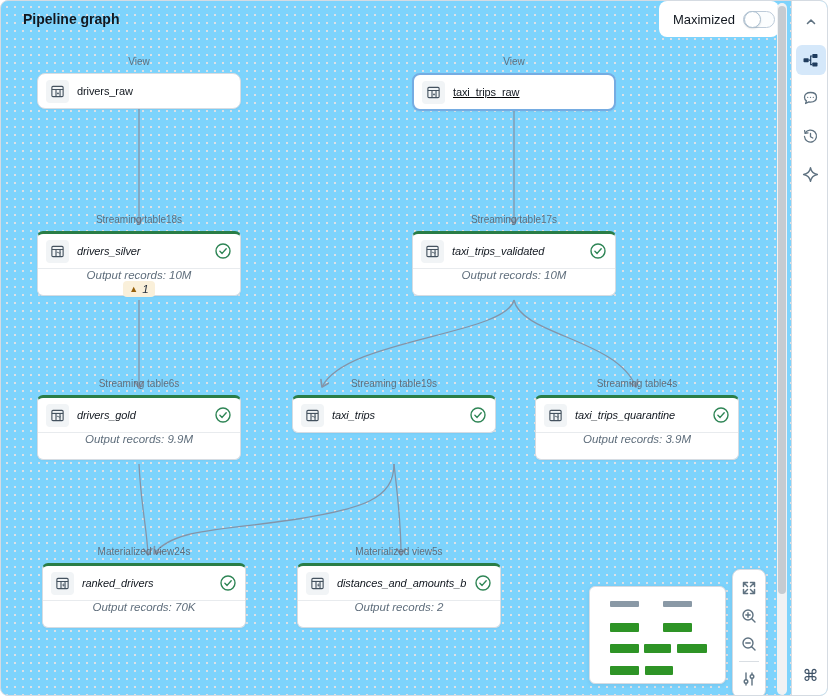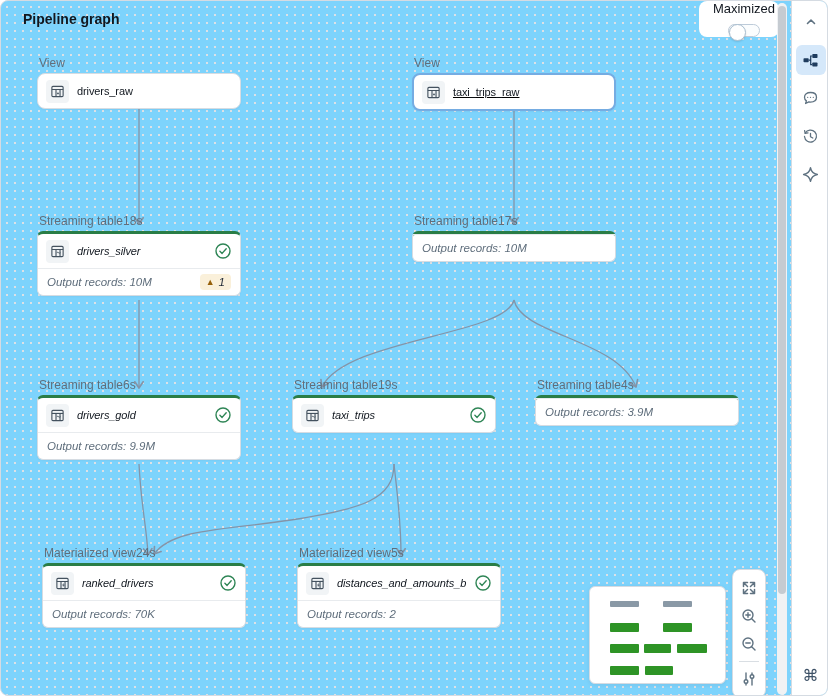--- a/index.html
+++ b/index.html
@@ -6,46 +6,46 @@
   html,body { background:#fff; font-family:"Liberation Sans","DejaVu Sans",sans-serif; }
   .app { position:relative; width:828px; height:696px; background:#7dd3fc;
          border:1px solid #d5dbe2; border-radius:8px; overflow:hidden; }
 
   
   .canvas { position:absolute; left:0; top:0; width:790px; height:696px;
             background-image:radial-gradient(circle,#dde1e6 1px,transparent 1.1px);
             background-size:8px 8px; background-position:2px 2px; }
   .page-title { position:absolute; left:22px; top:10px; font-size:14px; font-weight:700; color:#11171f; }
   .max-box { position:absolute; right:12px; top:0; height:36px; padding:0 4px 0 14px;
-             background:#fff; border-radius:8px; display:flex; align-items:center; gap:8px;flex-direction:column; }
+             background:#fff; border-radius:8px; display:flex; align-items:center; gap:8px; }
   .max-label { font-size:13px; color:#11171f; }
   .toggle { position:relative; width:32px; height:17px; border:1px solid #bdcbd9; border-radius:9px;
             background:#fbfdfe; cursor:pointer; }
   .toggle .knob { position:absolute; left:0px; top:-1px; width:17px; height:17px; border-radius:50%;
                   background:#fff; border:1px solid #a9becf; box-shadow:0 1px 2px rgba(0,0,0,.12); }
 
   
   svg.edges { position:absolute; left:0; top:0; pointer-events:none; }
 
   
   .node-group { position:absolute; }
   .node-label-row { position:absolute; left:2px; right:2px; top:-17px; display:flex;
-                    justify-content:flex-start; font-size:12px; color:#5f6e7c; }
+                    justify-content:center; font-size:10px; color:#5f6e7c; }
   .node-card { background:#fff; border:1px solid #d6dce2; border-radius:8px; width:100%;
                box-shadow:0 1px 2px rgba(20,30,40,.04); cursor:pointer; }
   .node-card.stats { border-radius:6px; border-top:3px solid #2a7d46;font-style:italic; }
   .node-card.selected { border:2px solid #75ace2;text-decoration:underline; }
   .name-row { display:flex; align-items:center; gap:8px; padding:5px 8px; height:34px; }
   .icon-box { width:23px; height:23px; flex:0 0 23px; background:#f1f4f6; border-radius:4px;
               display:flex; align-items:center; justify-content:center; }
   .node-name { flex:1; font-size:11px; color:#11171f; white-space:nowrap; overflow:hidden;
                letter-spacing:-0.1px; }
   .check { width:18px; height:18px; flex:0 0 18px; }
   .stats-row { display:flex; align-items:center; justify-content:space-between;
-               border-top:1px solid #e8ebee; padding:0 9px; height:27px; }
+               border-top:1px solid #e8ebee; padding:0 9px; height:27px;flex-direction:column; }
   .records { font-size:11.5px; color:#5f6e7c; }
   .badge { font-size:11.5px; border-radius:4px; padding:2px 6px; display:flex; align-items:center; gap:4px; color:#1f2937; }
   .badge.warning { background:#faf0da; }
   .badge.warning .bicon { color:#96600a; font-size:9px; }
   .badge.metric { background:#e4e8ec; }
   .badge.metric .bicon { color:#1f3b57; font-size:8px; }
 
   
   .minimap { position:absolute; left:588px; top:585px; width:137px; height:98px; background:#fff;
              border:1px solid #d5dbe2; border-radius:6px; box-shadow:0 1px 4px rgba(20,30,40,.08); cursor:grab; }
@@ -177,20 +177,35 @@
               </span>
       </div>
     </div>
   </div>
         <div class="node-group" style="left: 411px; top: 230px; width: 204px;">
     <div class="node-label-row">
       <span class="kind">Streaming table</span>
       <span class="duration">17s</span>
     </div>
     <div class="node-card stats">
+      <div class="name-row">
+        <span class="icon-box">
+                <svg width="15" height="15" viewBox="0 0 16 16" fill="none" stroke="#44525f" stroke-width="1.2">
+  <rect x="2" y="2.5" width="12" height="11" rx="1.2"></rect>
+                  <path d="M2,5.8 H14"></path>
+                  <path d="M6.4,5.8 V13.5 M10.7,5.8 V13.5"></path>
+                  <path d="M7.2,9.3 q1,-0.9 2,0 q1,0.9 2,0" stroke-width="1"></path>
+                </svg>
+              </span>
+        <span class="node-name">taxi_trips_validated</span>
+        <span class="check"><svg width="18" height="18" viewBox="0 0 18 18" fill="none" stroke="#2e8555" stroke-width="1.4" stroke-linecap="round" stroke-linejoin="round">
+  <circle cx="9" cy="9" r="7"></circle>
+                  <path d="M5.9,9.3 L8.1,11.4 L12.2,6.8"></path>
+                </svg></span>
+      </div>
       <div class="stats-row">
         <span class="records">Output records: 10M</span>
 
       </div>
     </div>
   </div>
         <div class="node-group" style="left: 36px; top: 394px; width: 204px;">
     <div class="node-label-row">
       <span class="kind">Streaming table</span>
       <span class="duration">6s</span>
@@ -239,20 +254,35 @@
                 </svg></span>
       </div>
     </div>
   </div>
         <div class="node-group" style="left: 534px; top: 394px; width: 204px;">
     <div class="node-label-row">
       <span class="kind">Streaming table</span>
       <span class="duration">4s</span>
     </div>
     <div class="node-card stats">
+      <div class="name-row">
+        <span class="icon-box">
+                <svg width="15" height="15" viewBox="0 0 16 16" fill="none" stroke="#44525f" stroke-width="1.2">
+  <rect x="2" y="2.5" width="12" height="11" rx="1.2"></rect>
+                  <path d="M2,5.8 H14"></path>
+                  <path d="M6.4,5.8 V13.5 M10.7,5.8 V13.5"></path>
+                  <path d="M7.2,9.3 q1,-0.9 2,0 q1,0.9 2,0" stroke-width="1"></path>
+                </svg>
+              </span>
+        <span class="node-name">taxi_trips_quarantine</span>
+        <span class="check"><svg width="18" height="18" viewBox="0 0 18 18" fill="none" stroke="#2e8555" stroke-width="1.4" stroke-linecap="round" stroke-linejoin="round">
+  <circle cx="9" cy="9" r="7"></circle>
+                  <path d="M5.9,9.3 L8.1,11.4 L12.2,6.8"></path>
+                </svg></span>
+      </div>
       <div class="stats-row">
         <span class="records">Output records: 3.9M</span>
 
       </div>
     </div>
   </div>
         <div class="node-group" style="left: 41px; top: 562px; width: 204px;">
     <div class="node-label-row">
       <span class="kind">Materialized view</span>
       <span class="duration">24s</span>

